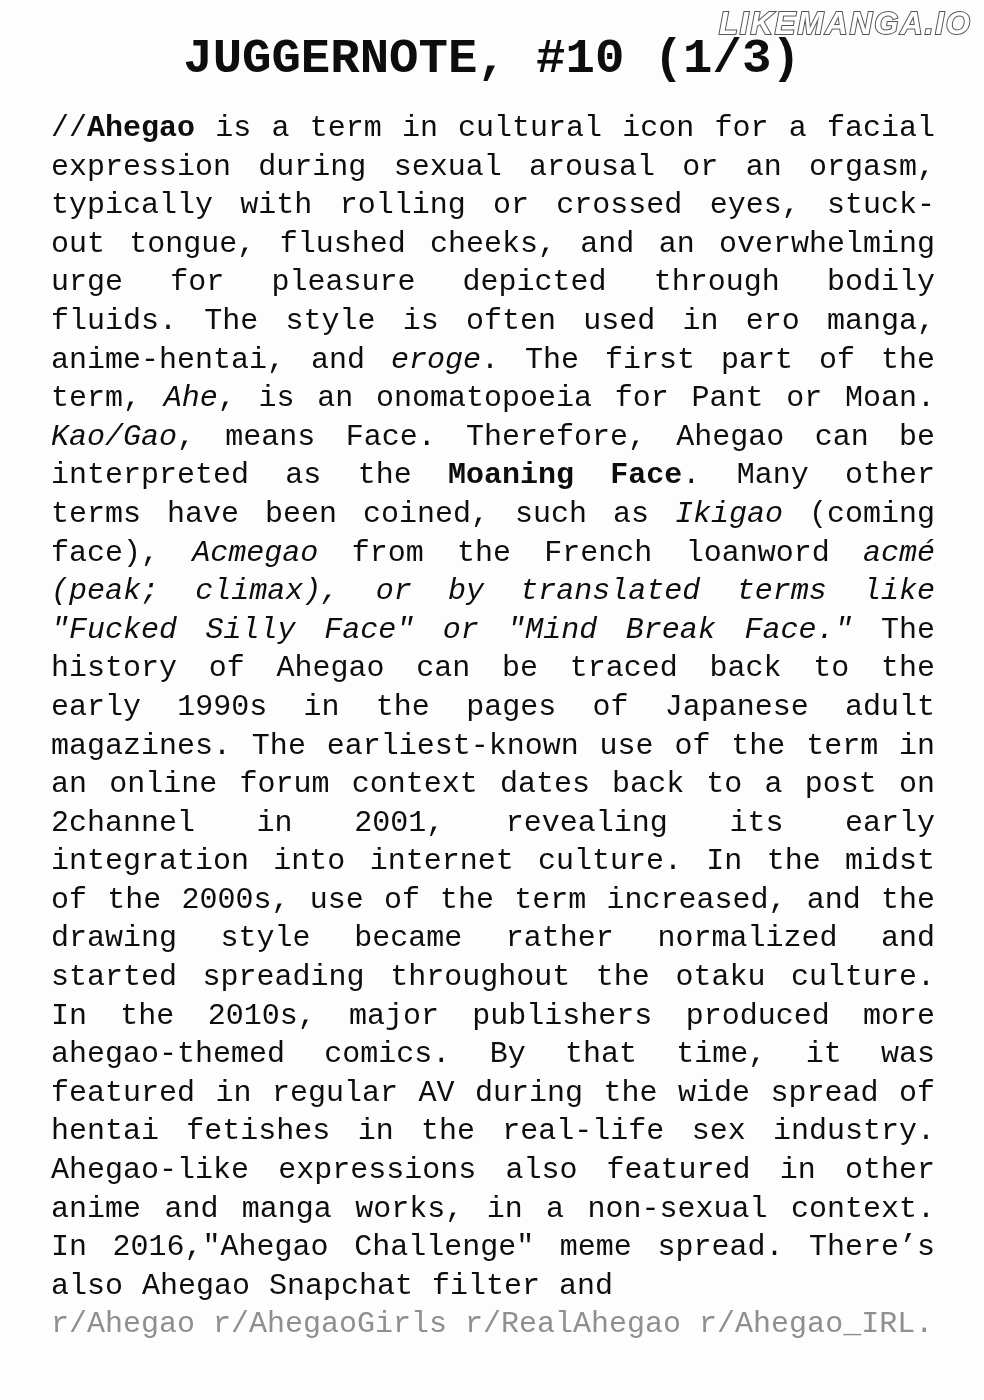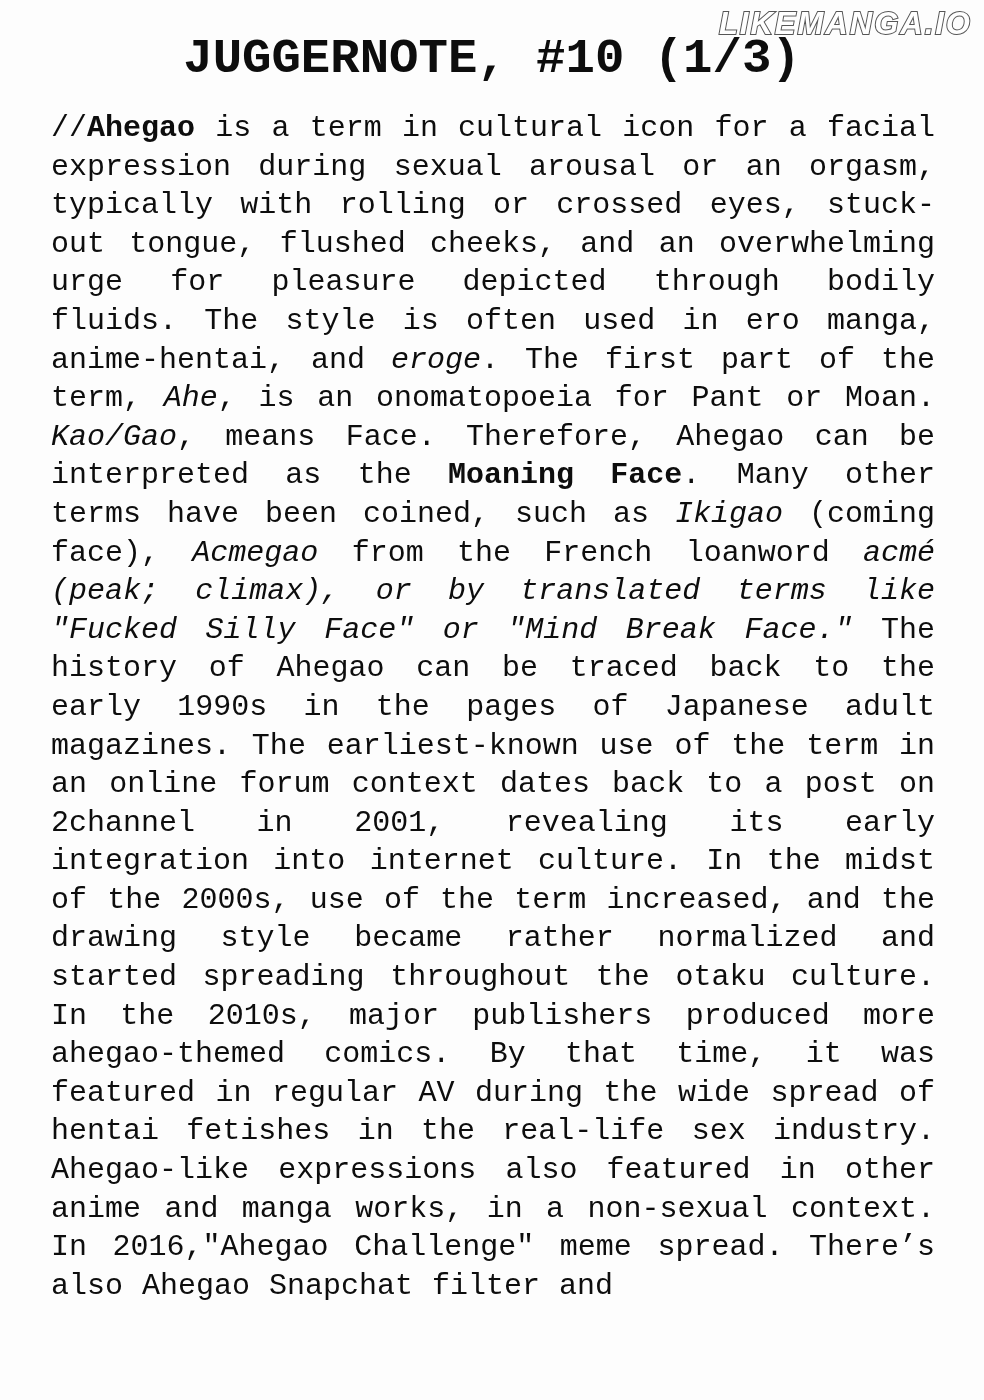--- a/index.html
+++ b/index.html
@@ -59,14 +59,15 @@
 <body>
 
 <div class="page" style="--bg: #fdfdfd; --ink: #0d0d0d; --muted: #8f8f8f; --outline: #565656;">
 
   <div class="watermark">LIKEMANGA.IO</div>
 
   <h1 class="title">JUGGERNOTE, #10 (1/3)</h1>
 
   <p class="body-text"><span class="seg-regular">//</span><span class="seg-bold">Ahegao</span><span class="seg-regular"> is a term in cultural icon for a facial expression during sexual arousal or an orgasm, typically with rolling or crossed eyes, stuck-out tongue, flushed cheeks, and an overwhelming urge for pleasure depicted through bodily fluids. The style is often used in ero manga, anime-hentai, and </span><span class="seg-italic">eroge</span><span class="seg-regular">. The first part of the term, </span><span class="seg-italic">Ahe</span><span class="seg-regular">, is an onomatopoeia for Pant or Moan. </span><span class="seg-italic">Kao/Gao</span><span class="seg-regular">, means Face. Therefore, Ahegao can be interpreted as the </span><span class="seg-bold">Moaning Face</span><span class="seg-regular">. Many other terms have been coined, such as </span><span class="seg-italic">Ikigao</span><span class="seg-regular"> (coming face), </span><span class="seg-italic">Acmegao</span><span class="seg-regular"> from the French loanword </span><span class="seg-italic">acmé (peak; climax), or by translated terms like "Fucked Silly Face" or "Mind Break Face."</span><span class="seg-regular"> The history of Ahegao can be traced back to the early 1990s in the pages of Japanese adult magazines. The earliest-known use of the term in an online forum context dates back to a post on 2channel in 2001, revealing its early integration into internet culture. In the midst of the 2000s, use of the term increased, and the drawing style became rather normalized and started spreading throughout the otaku culture. In the 2010s, major publishers produced more ahegao-themed comics. By that time, it was featured in regular AV during the wide spread of hentai fetishes in the real-life sex industry. Ahegao-like expressions also featured in other anime and manga works, in a non-sexual context. In 2016,"Ahegao Challenge" meme spread. There’s also Ahegao Snapchat filter and</span></p>
 
+  <div class="footer-line">r/Ahegao r/AhegaoGirls r/RealAhegao r/Ahegao_IRL.</div>
 
 </div>
 
 </body></html>

